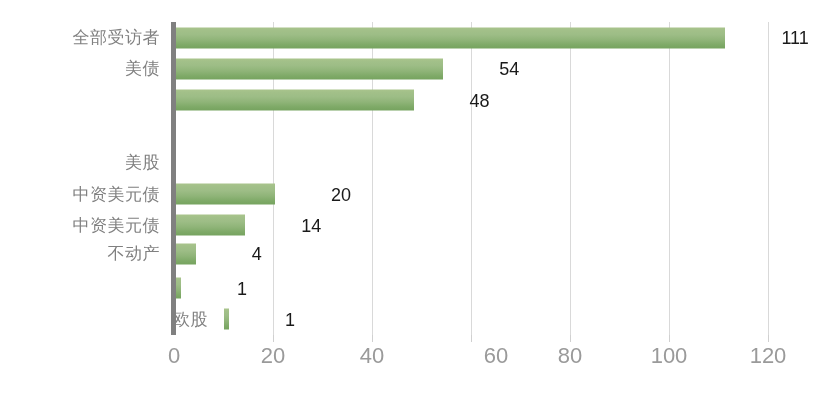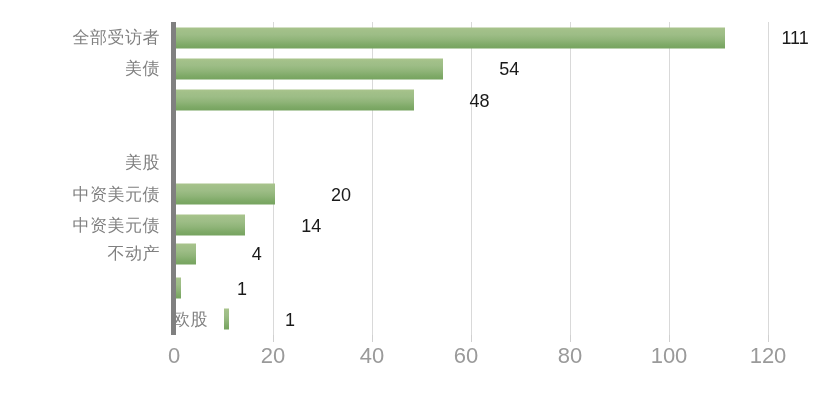--- a/index.html
+++ b/index.html
@@ -229,19 +229,19 @@
       <div class="tick-mark" style="left: 297px;"></div>
       <div class="tick-mark" style="left: 396px;"></div>
       <div class="tick-mark" style="left: 495px;"></div>
       <div class="tick-mark" style="left: 594px;"></div>
     </div>
 
   <div class="xticks">
       <div class="xtick" style="left: 174px;">0</div>
       <div class="xtick" style="left: 273px;">20</div>
       <div class="xtick" style="left: 372px;">40</div>
-      <div class="xtick" style="left: 466px;">60</div>
+      <div class="xtick" style="left: 496px;">60</div>
       <div class="xtick" style="left: 570px;">80</div>
       <div class="xtick" style="left: 669px;">100</div>
       <div class="xtick" style="left: 768px;">120</div>
     </div>
 
 </div>
 
 </body></html>

